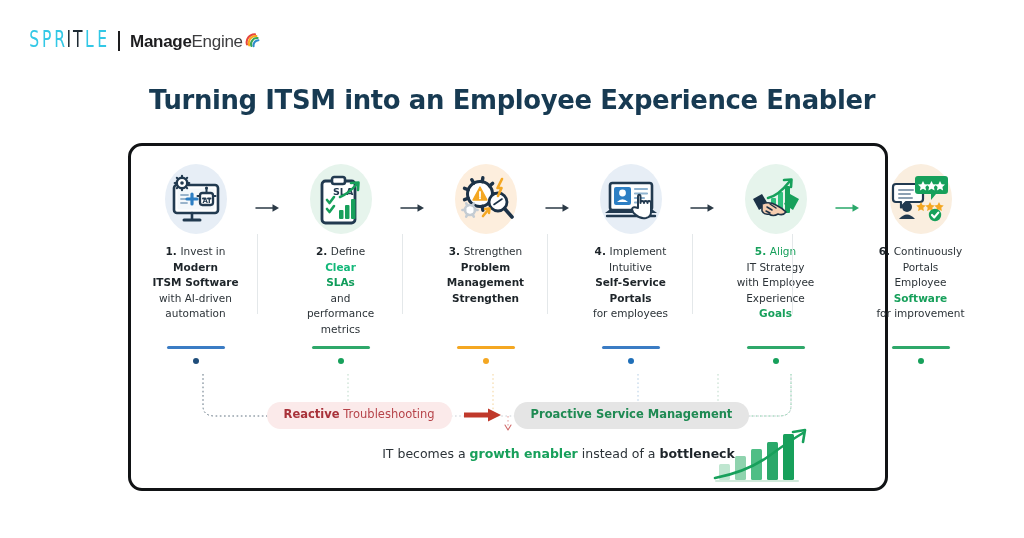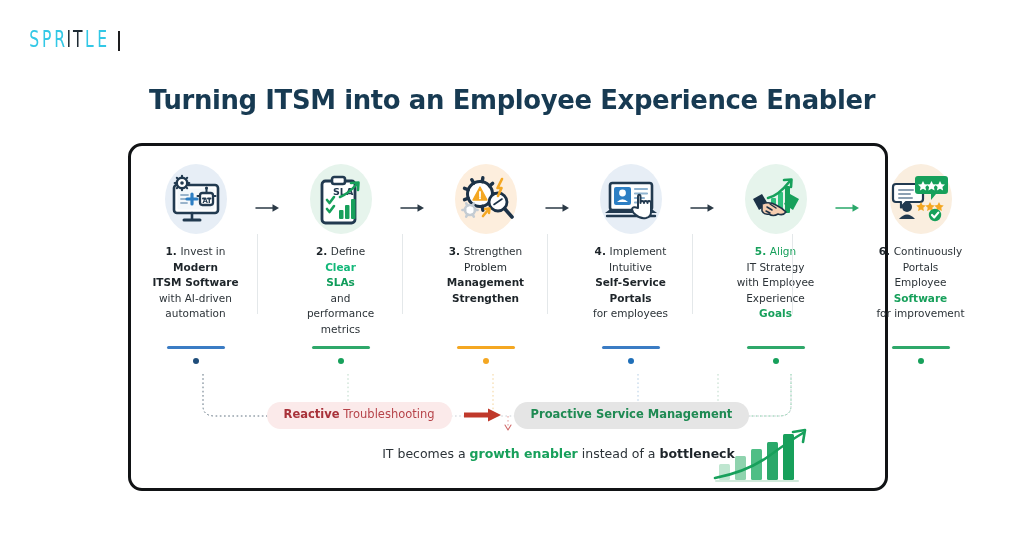--- a/index.html
+++ b/index.html
@@ -98,20 +98,32 @@
     <div class="spritle" id="spritle-logo">
         <span style="color: rgb(50, 200, 230);">S</span>
         <span style="color: rgb(50, 200, 230);">P</span>
         <span style="color: rgb(50, 200, 230);">R</span>
         <span style="color: rgb(29, 42, 51);">I</span>
         <span style="color: rgb(29, 42, 51);">T</span>
         <span style="color: rgb(50, 200, 230);">L</span>
         <span style="color: rgb(50, 200, 230);">E</span>
       </div>
     <div class="brand-div"></div>
+    <div class="me-logo">
+      <span class="me-bold">Manage</span>
+        <span class="me-light">Engine</span>
+      <span class="me-swirl">
+        <svg width="17" height="17" viewBox="0 0 17 17">
+          <path d="M3 13.5 A8 8 0 0 1 11 3.2" fill="none" stroke="#e8453c" stroke-width="2.1" stroke-linecap="round"></path>
+          <path d="M5.2 14.3 A7 7 0 0 1 12.4 5.0" fill="none" stroke="#f7a81b" stroke-width="2.1" stroke-linecap="round"></path>
+          <path d="M7.4 14.9 A6 6 0 0 1 13.6 7.0" fill="none" stroke="#3aa655" stroke-width="2.1" stroke-linecap="round"></path>
+          <path d="M9.6 15.1 A5 5 0 0 1 14.4 9.2" fill="none" stroke="#2d8ccd" stroke-width="2.1" stroke-linecap="round"></path>
+        </svg>
+      </span>
+    </div>
   </div>
 
   <div class="title">Turning ITSM into an Employee Experience Enabler</div>
 
   <div class="card">
 
     <div class="steps" id="steps-row">
         <div class="step">
           <div class="icon-wrap">
             <div class="icon-blob" style="background: rgb(231, 238, 246);"></div>
@@ -216,21 +228,21 @@
               <circle cx="43" cy="30" r="9" fill="#fff" stroke="#1c3247" stroke-width="2.8"></circle>
               <path d="M49.5 36.5 L57 45" fill="none" stroke="#1c3247" stroke-width="3.6" stroke-linecap="round" stroke-linejoin="round"></path>
               <path d="M39 32.5 L47 27" fill="none" stroke="#1c3247" stroke-width="1.6" stroke-linecap="round" stroke-linejoin="round"></path>
               <path d="M47 7 L42.5 16 L46.5 16 L43 24" fill="none" stroke="#f4a722" stroke-width="2.6" stroke-linecap="round" stroke-linejoin="round"></path>
               <path d="M28 44 L34 37" fill="none" stroke="#f4a722" stroke-width="2.6" stroke-linecap="round" stroke-linejoin="round"></path>
               <path d="M30 37 L34.5 36.5 L34 41" fill="none" stroke="#f4a722" stroke-width="2.4" stroke-linecap="round" stroke-linejoin="round"></path>
             </svg>
           </div>
           <div class="steptext">
             <div><span class="num" style="color: rgb(29, 36, 41);">3. </span><span style="color: rgb(44, 51, 56);">Strengthen</span></div>
-            <div><span style="color: rgb(29, 36, 41); font-weight: 400;">Problem</span></div>
+            <div><span style="color: rgb(29, 36, 41); font-weight: 700;">Problem</span></div>
             <div><span style="color: rgb(29, 36, 41); font-weight: 700;">Management</span></div>
             <div><span style="color: rgb(29, 36, 41); font-weight: 700;">Strengthen</span></div>
           </div>
         </div>
         <div class="arrowcell">
           <svg width="26" height="12" viewBox="0 0 26 12">
             <path d="M1 6 L20 6" stroke="#2b3a46" stroke-width="1.5" stroke-linecap="round"></path>
             <path d="M17.5 2.2 L24 6 L17.5 9.8 Z" fill="#2b3a46"></path>
           </svg>
         </div>

